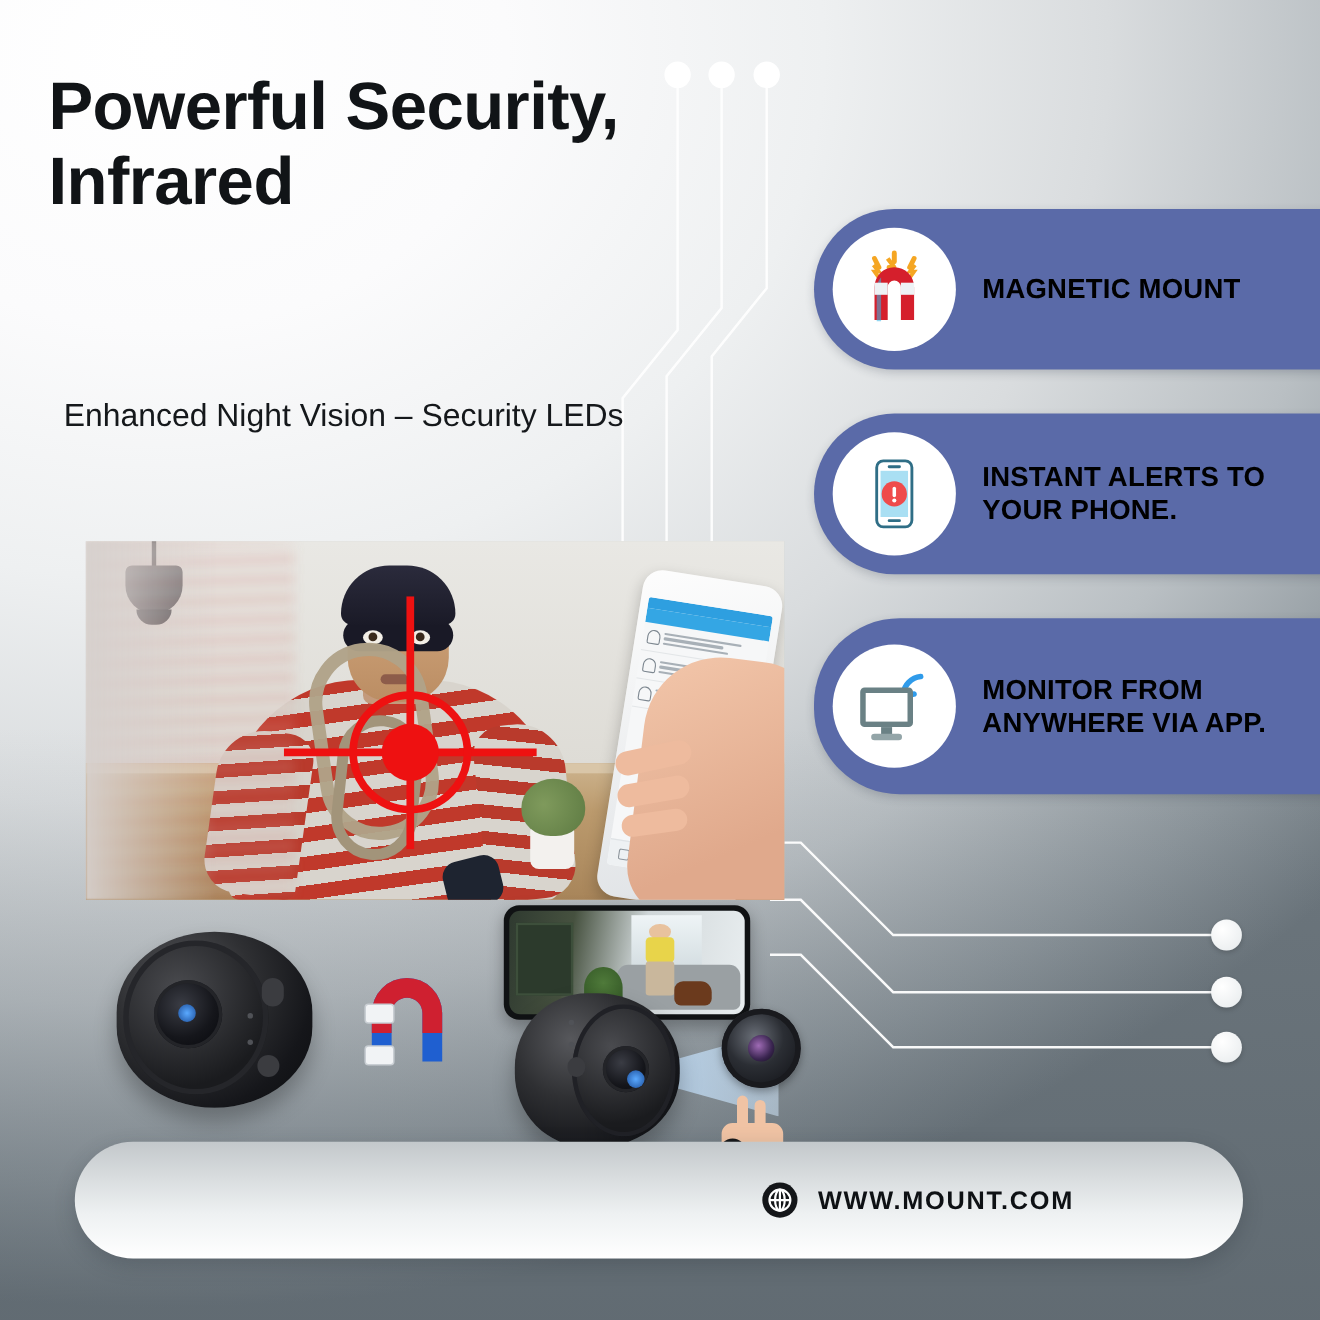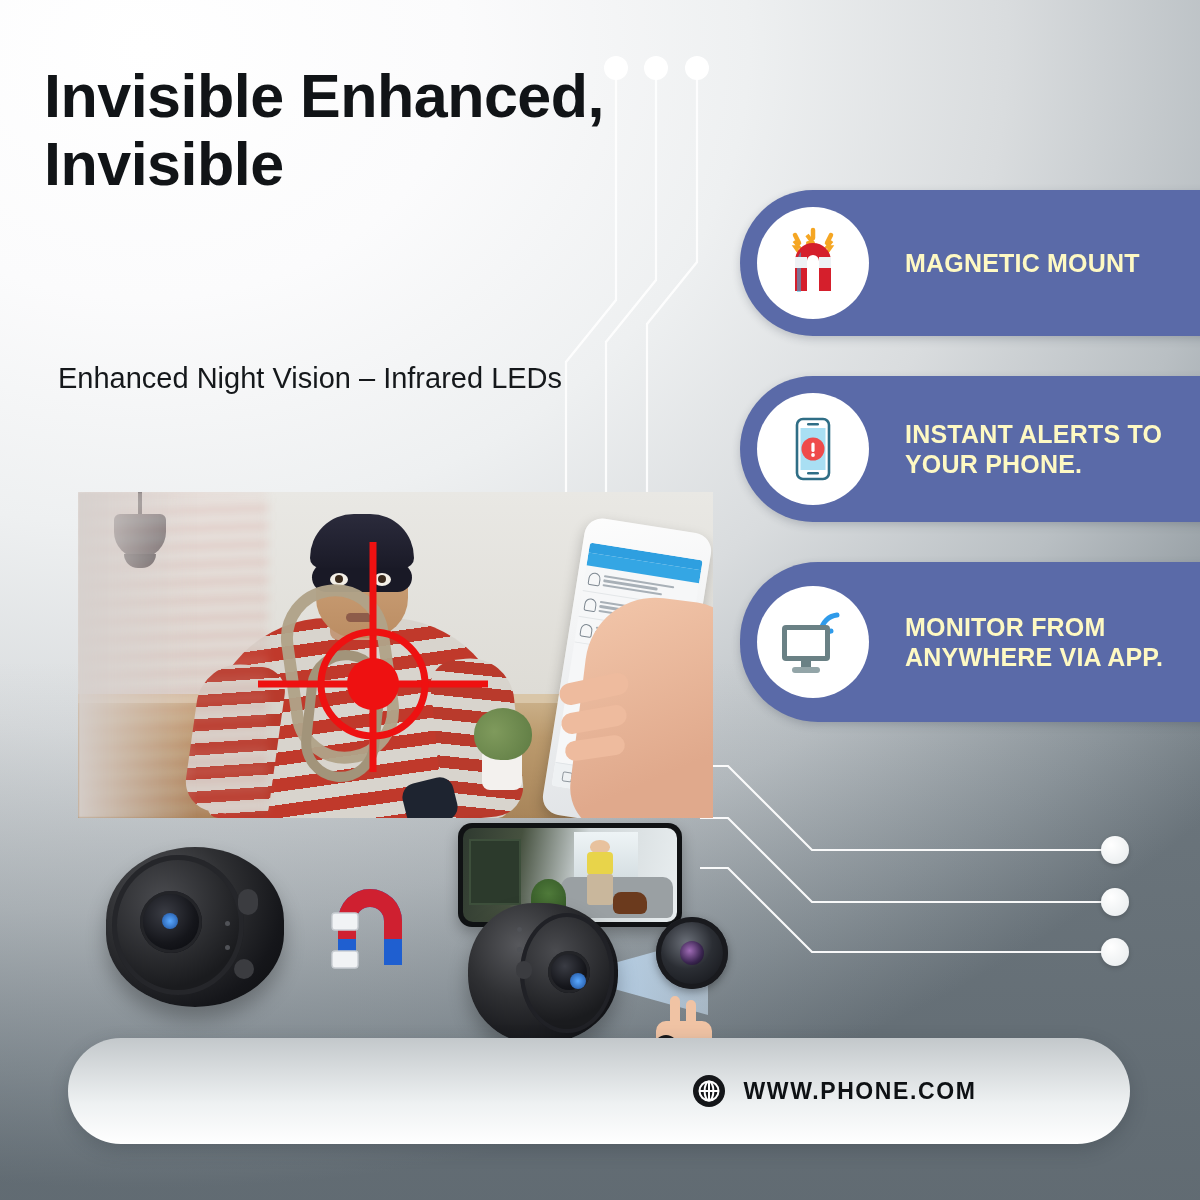--- a/index.html
+++ b/index.html
@@ -46,22 +46,22 @@
   }
   .card.c1{ height:146px; }
   .card.c2{ height:146px; }
   .card.c3{ height:160px; }
   .card-icon{
     width:112px; height:112px; min-width:112px;
     margin-left:17px; border-radius:50%;
     background:#ffffff; display:flex; align-items:center; justify-content:center;
   }
   .card-label{
-    color:#fef9c3; font-weight:700; font-size:25px; line-height:1.22;
-    letter-spacing:0.2px; margin-left:36px; padding-right:16px;
+    color:#000000; font-weight:700; font-size:25px; line-height:1.22;
+    letter-spacing:0.2px; margin-left:24px; padding-right:16px;
   }
 
   
   .scene{
     position:absolute; left:78px; top:492px; width:635px; height:326px;
     overflow:hidden;
     background:#cfd3d2;
   }
   .scene-room{
     position:absolute; inset:0;
@@ -261,26 +261,26 @@
     <path d="M700,818 L728,818 L812,902 L1110,902"></path>
     <path d="M700,868 L728,868 L812,952 L1110,952"></path>
   </g>
 </svg>
 
 <div class="r-dot" style="left:1101px; top:836px;"></div>
 <div class="r-dot" style="left:1101px; top:888px;"></div>
 <div class="r-dot" style="left:1101px; top:938px;"></div>
 
 <div class="headline">
-  <div>Invisible Enhanced,</div>
-  <div>Invisible</div>
+  <div>Powerful Security,</div>
+  <div>Infrared</div>
 </div>
 
 <div class="subhead">
-  <span class="l1">Enhanced Night Vision – Infrared LEDs</span>
+  <span class="l1">Enhanced Night Vision – Security LEDs</span>
 </div>
 
 <div class="cards">
 
   <div class="card c1">
     <div class="card-icon">
       <svg width="76" height="76" viewBox="0 0 76 76">
         <g stroke="#f5a623" stroke-width="4.5" stroke-linecap="round" fill="none">
           <path d="M24,18 L20,10"></path>
             <path d="M38,13 L38,5"></path>
@@ -483,15 +483,15 @@
 
 <div class="footer">
   <div class="footer-inner">
     <svg class="globe" viewBox="0 0 34 34">
       <circle cx="17" cy="17" r="16" fill="#141619"></circle>
       <circle cx="17" cy="17" r="9.5" fill="none" stroke="#ffffff" stroke-width="2"></circle>
       <ellipse cx="17" cy="17" rx="4.4" ry="9.5" fill="none" stroke="#ffffff" stroke-width="2"></ellipse>
       <line x1="7.5" y1="17" x2="26.5" y2="17" stroke="#ffffff" stroke-width="2"></line>
       <line x1="17" y1="7.5" x2="17" y2="26.5" stroke="#ffffff" stroke-width="2"></line>
     </svg>
-    <div class="url">WWW.PHONE.COM</div>
+    <div class="url">WWW.MOUNT.COM</div>
   </div>
 </div>
 
 </body></html>

